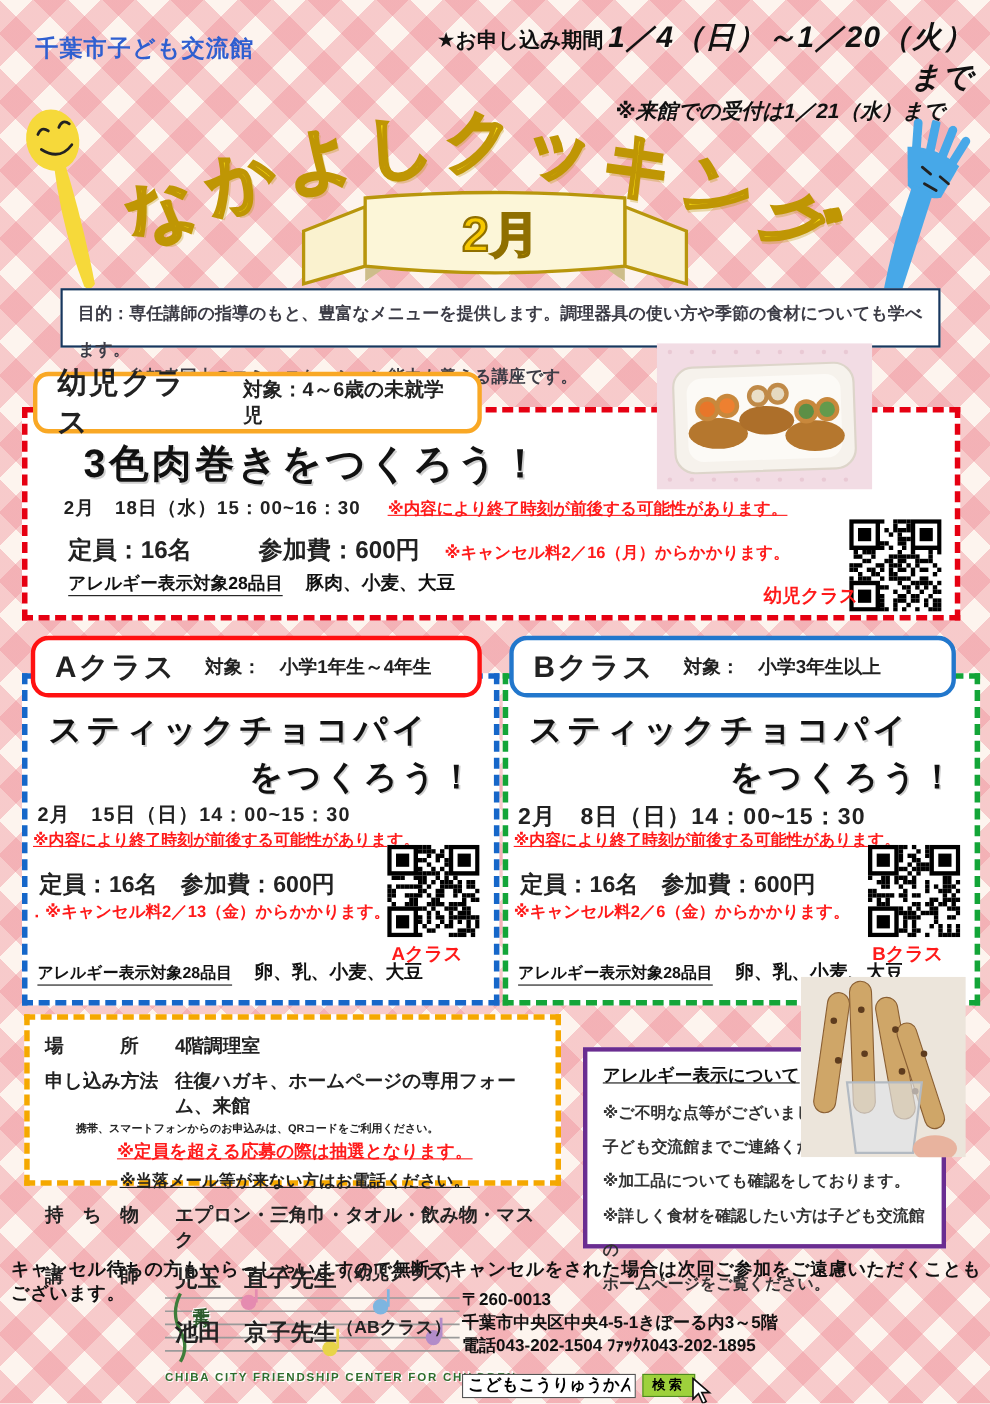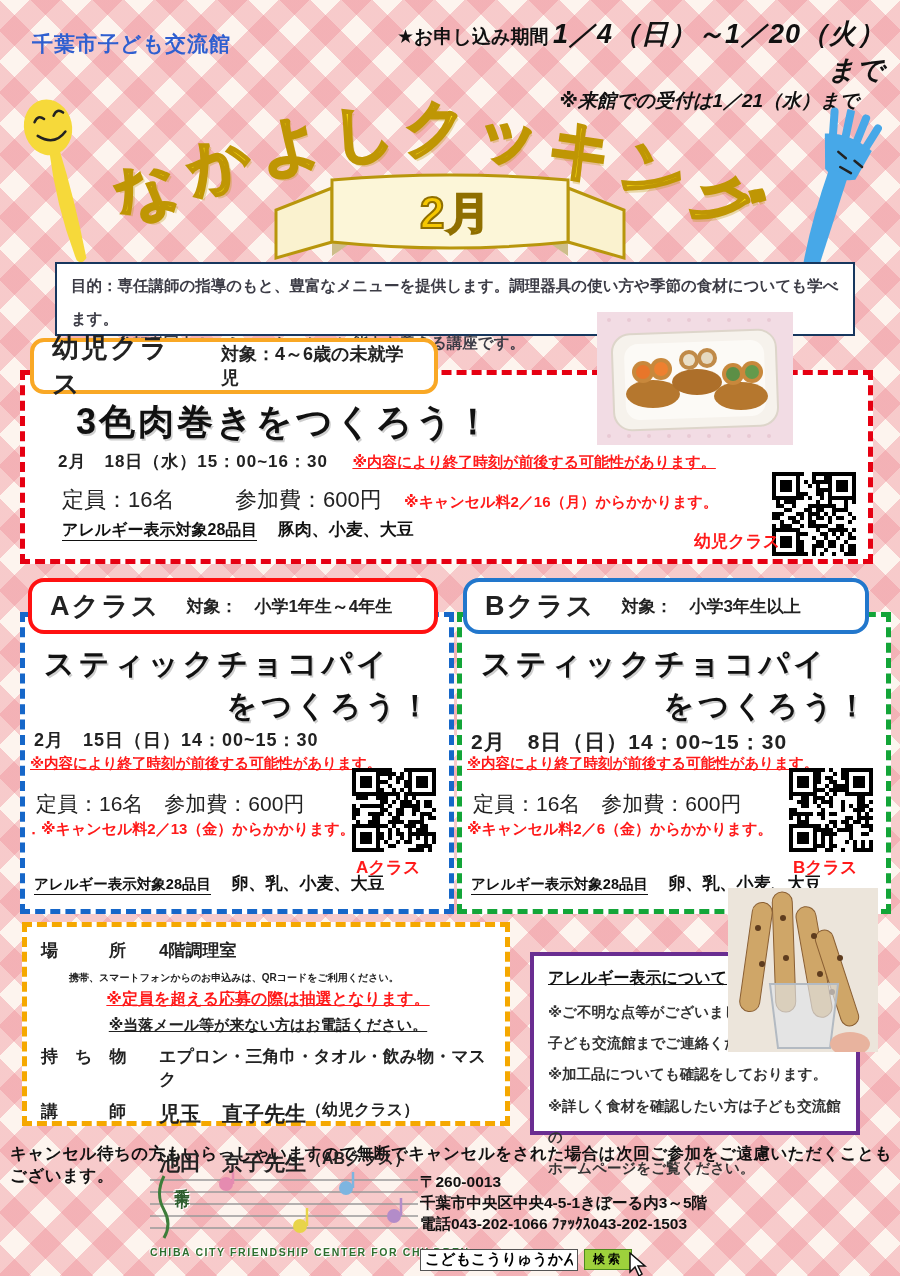--- a/index.html
+++ b/index.html
@@ -25,21 +25,21 @@
   .period-value{font-size:27px;font-weight:800;font-style:italic;color:#111;letter-spacing:1px}
   .period-note{font-size:19px;font-weight:800;font-style:italic;color:#111}
   .arc-char{position:absolute;font-size:62px;font-weight:800;color:#ffe412;
     -webkit-text-stroke:2.5px #bf9604;text-shadow:2px 3px 0 rgba(190,150,10,.30);white-space:pre}
   .month{position:absolute;font-size:44px;font-weight:800;color:#f6c800;-webkit-text-stroke:2px #8f6f00;letter-spacing:2px}
   .purpose{font-size:15.5px;color:#3c3c46;line-height:2.1;font-weight:600}
   .big-title{font-size:36px;font-weight:800;color:#111;letter-spacing:3px;text-shadow:1.5px 1.5px 0 #cfcfcf}
   .ab-title{font-size:30px;font-weight:800;color:#111;letter-spacing:4px;text-shadow:1.5px 1.5px 0 #cfcfcf}
   .dt{font-size:17px;font-weight:700;color:#222;letter-spacing:1px}
   .note-red{font-size:15px;font-weight:700}
-  .cap{font-size:22px;font-weight:400;color:#222}
+  .cap{font-size:22px;font-weight:700;color:#222}
   .allergy-lbl{font-size:16px;font-weight:700;color:#111;border-bottom:1.5px solid #111;padding-bottom:2px}
   .allergy-items{font-size:17px;font-weight:700;color:#111;margin-left:16px}
   .qr{position:absolute;background:#fff;line-height:0}
   .qr-tag{position:absolute;color:#ff1a1a;font-size:17px;font-weight:700}
   .info-row{display:flex;font-size:17px;color:#222;font-weight:600;margin-bottom:9px}
   .info-lab{width:118px;flex:none}
   .teach{font-size:21px;font-weight:800}
   .teach-cls{font-size:16px;font-weight:600}
   .al-title{font-size:16px;font-weight:800;color:#111;text-decoration:underline;margin-bottom:8px}
   .al-line{font-size:14.5px;color:#333;font-weight:600;line-height:2.15}
@@ -110,21 +110,21 @@
     <svg width="364" height="108" viewBox="0 0 364 108">
       <polygon points="64,30 8,52 8,100 64,84" fill="#faf2cf" stroke="#b8960c" stroke-width="3"></polygon>
       <polygon points="300,30 356,52 356,100 300,84" fill="#faf2cf" stroke="#b8960c" stroke-width="3"></polygon>
       <polygon points="64,84 64,98 84,84" fill="#cdbd8a"></polygon>
       <polygon points="300,84 300,98 280,84" fill="#cdbd8a"></polygon>
       <path d="M64,22 Q182,12 300,22 L300,84 Q182,96 64,84 Z" fill="#fcf6d8" stroke="#b8960c" stroke-width="3"></path>
     </svg>
     <span class="month" style="left:152px;top:26px">2月</span>
   </div>
 
-  <div class="whitebox" style="left:55px;top:262px;width:800px;height:74px;border:2px solid #17375e;padding:6px 14px;box-sizing:border-box">
+  <div class="whitebox" style="left:55px;top:262px;width:800px;height:54px;border:2px solid #17375e;padding:6px 14px;box-sizing:border-box">
     <div class="purpose">目的：専任講師の指導のもと、豊富なメニューを提供します。調理器具の使い方や季節の食材についても学べます。</div>
     <div class="purpose" style="padding-left:46px;margin-top:-8px">参加者同士のコミュニケーション能力も養える講座です。</div>
   </div>
 
   <div class="abs" style="left:597px;top:312px;z-index:8">
     <svg width="196" height="133" viewBox="0 0 196 133">
       <rect width="196" height="133" fill="#f2dce4"></rect>
       <g fill="#e9c9d4">
         <circle cx="12" cy="8" r="2"></circle>
           <circle cx="32" cy="8" r="2"></circle>
@@ -711,24 +711,28 @@
           <circle cx="86" cy="48" r="3"></circle>
           <circle cx="92" cy="86" r="3"></circle>
         <circle cx="112" cy="70" r="3"></circle>
           <circle cx="104" cy="104" r="3"></circle>
       </g>
       <polygon points="42,96 110,96 102,160 50,160" fill="#dfe3e8" fill-opacity="0.66" stroke="#b3bac2" stroke-width="2"></polygon>
       <ellipse cx="122" cy="156" rx="20" ry="12" fill="#e8b39e"></ellipse>
     </svg>
   </div>
 
-  <div class="whitebox dash-orange" style="left:22px;top:922px;width:488px;height:204px;z-index:2;padding:12px 10px 0 14px;box-sizing:border-box">
+  <div class="whitebox dash-orange" style="left:22px;top:922px;width:488px;height:156px;z-index:2;padding:12px 10px 0 14px;box-sizing:border-box">
     <div class="info-row">
       <span class="info-lab">場　　　所</span>
       <span>4階調理室</span>
+    </div>
+    <div class="info-row" style="margin-bottom:2px">
+      <span class="info-lab">申し込み方法</span>
+      <span>往復ハガキ、ホームページの専用フォーム、来館</span>
     </div>
     <div style="font-size:10px;font-weight:600;color:#222;padding-left:28px">携帯、スマートフォンからのお申込みは、QRコードをご利用ください。</div>
     <div class="red u" style="font-size:16px;font-weight:700;text-align:center;margin-top:4px">※定員を超える応募の際は抽選となります。</div>
     <div class="u" style="font-size:15px;font-weight:600;color:#222;text-align:center;margin-top:6px;margin-bottom:10px">※当落メール等が来ない方はお電話ください。</div>
     <div class="info-row">
       <span class="info-lab">持　ち　物</span>
       <span>エプロン・三角巾・タオル・飲み物・マスク</span>
     </div>
     <div class="info-row" style="margin-bottom:21px">
       <span class="info-lab">講　　　師</span>
@@ -774,21 +778,21 @@
           <line x1="251" y1="44" x2="251" y2="26" stroke="#b38cc9" stroke-width="2.5"></line>
       </g>
     </svg>
     <div class="abs logo-vert" style="left:22px;top:8px">千葉市</div>
     <div class="abs logo-cap" style="left:0;top:78px">CHIBA CITY FRIENDSHIP CENTER FOR CHILDREN</div>
   </div>
 
   <div class="abs" style="left:420px;top:1172px;width:470px">
     <div class="ft-text">〒260-0013</div>
     <div class="ft-text">千葉市中央区中央4-5-1きぼーる内3～5階</div>
-    <div class="ft-text">電話043-202-1066 ﾌｧｯｸｽ043-202-1503</div>
+    <div class="ft-text">電話043-202-1504 ﾌｧｯｸｽ043-202-1895</div>
     <div style="margin-top:7px;display:flex;align-items:center">
       <input class="search-input" readonly="" value="こどもこうりゅうかん" style="">
       <button class="search-btn" style="margin-left:6px">検索</button>
       <svg width="22" height="26" viewBox="0 0 22 26" style="margin-left:-6px;margin-top:10px">
         <polygon points="4,1 4,20 9,15 13,24 16,22 12,14 19,14" fill="#fff" stroke="#111" stroke-width="1.5"></polygon>
       </svg>
     </div>
   </div>
 
 </div>

